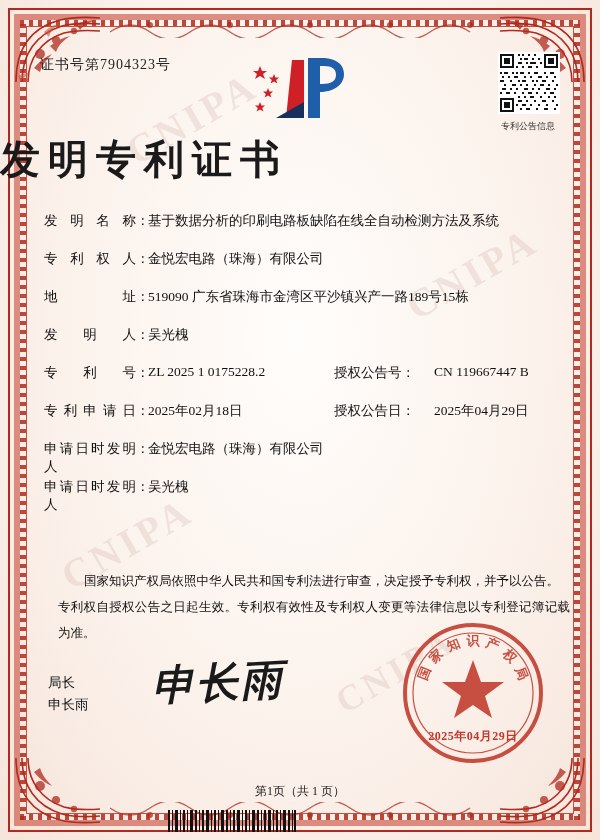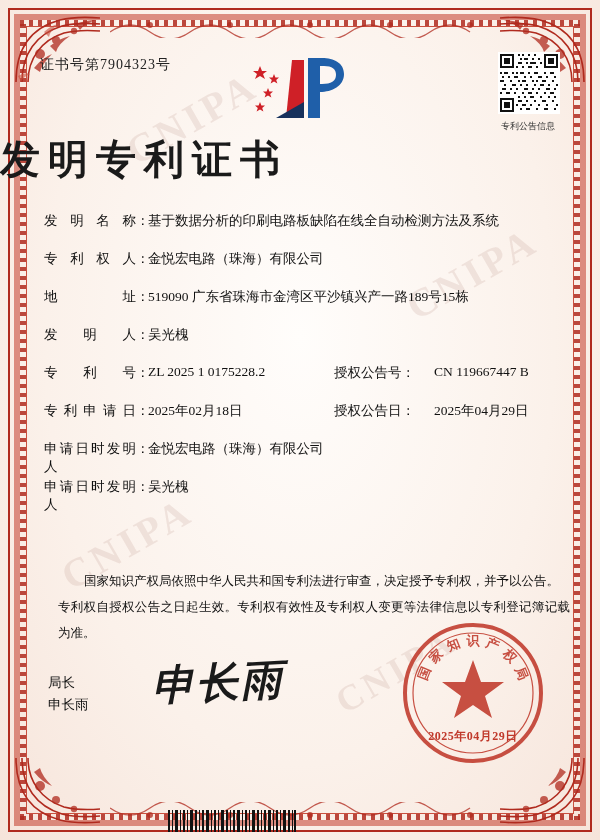--- a/index.html
+++ b/index.html
@@ -581,20 +581,21 @@
           <text x="75" y="75" text-anchor="middle" transform="rotate(0 75 75) translate(0 -48)">识</text>
           <text x="75" y="75" text-anchor="middle" transform="rotate(22 75 75) translate(0 -48)">产</text>
           <text x="75" y="75" text-anchor="middle" transform="rotate(45 75 75) translate(0 -48)">权</text>
           <text x="75" y="75" text-anchor="middle" transform="rotate(68 75 75) translate(0 -48)">局</text>
         </g>
       </g>
     </svg>
   </div>
   <div class="seal-date">2025年04月29日</div>
 
+  <div class="page-num">第1页（共 1 页）</div>
 
   <div class="barcode">
     <svg width="128" height="22" viewBox="0 0 128 22" shape-rendering="crispEdges">
       <rect width="128" height="22" fill="#ffffff" opacity="0"></rect>
       <g fill="#111">
         <rect x="0" y="0" width="2" height="22"></rect>
           <rect x="4" y="0" width="1" height="22"></rect>
         <rect x="7" y="0" width="3" height="22"></rect>
           <rect x="12" y="0" width="1" height="22"></rect>
         <rect x="15" y="0" width="2" height="22"></rect>

